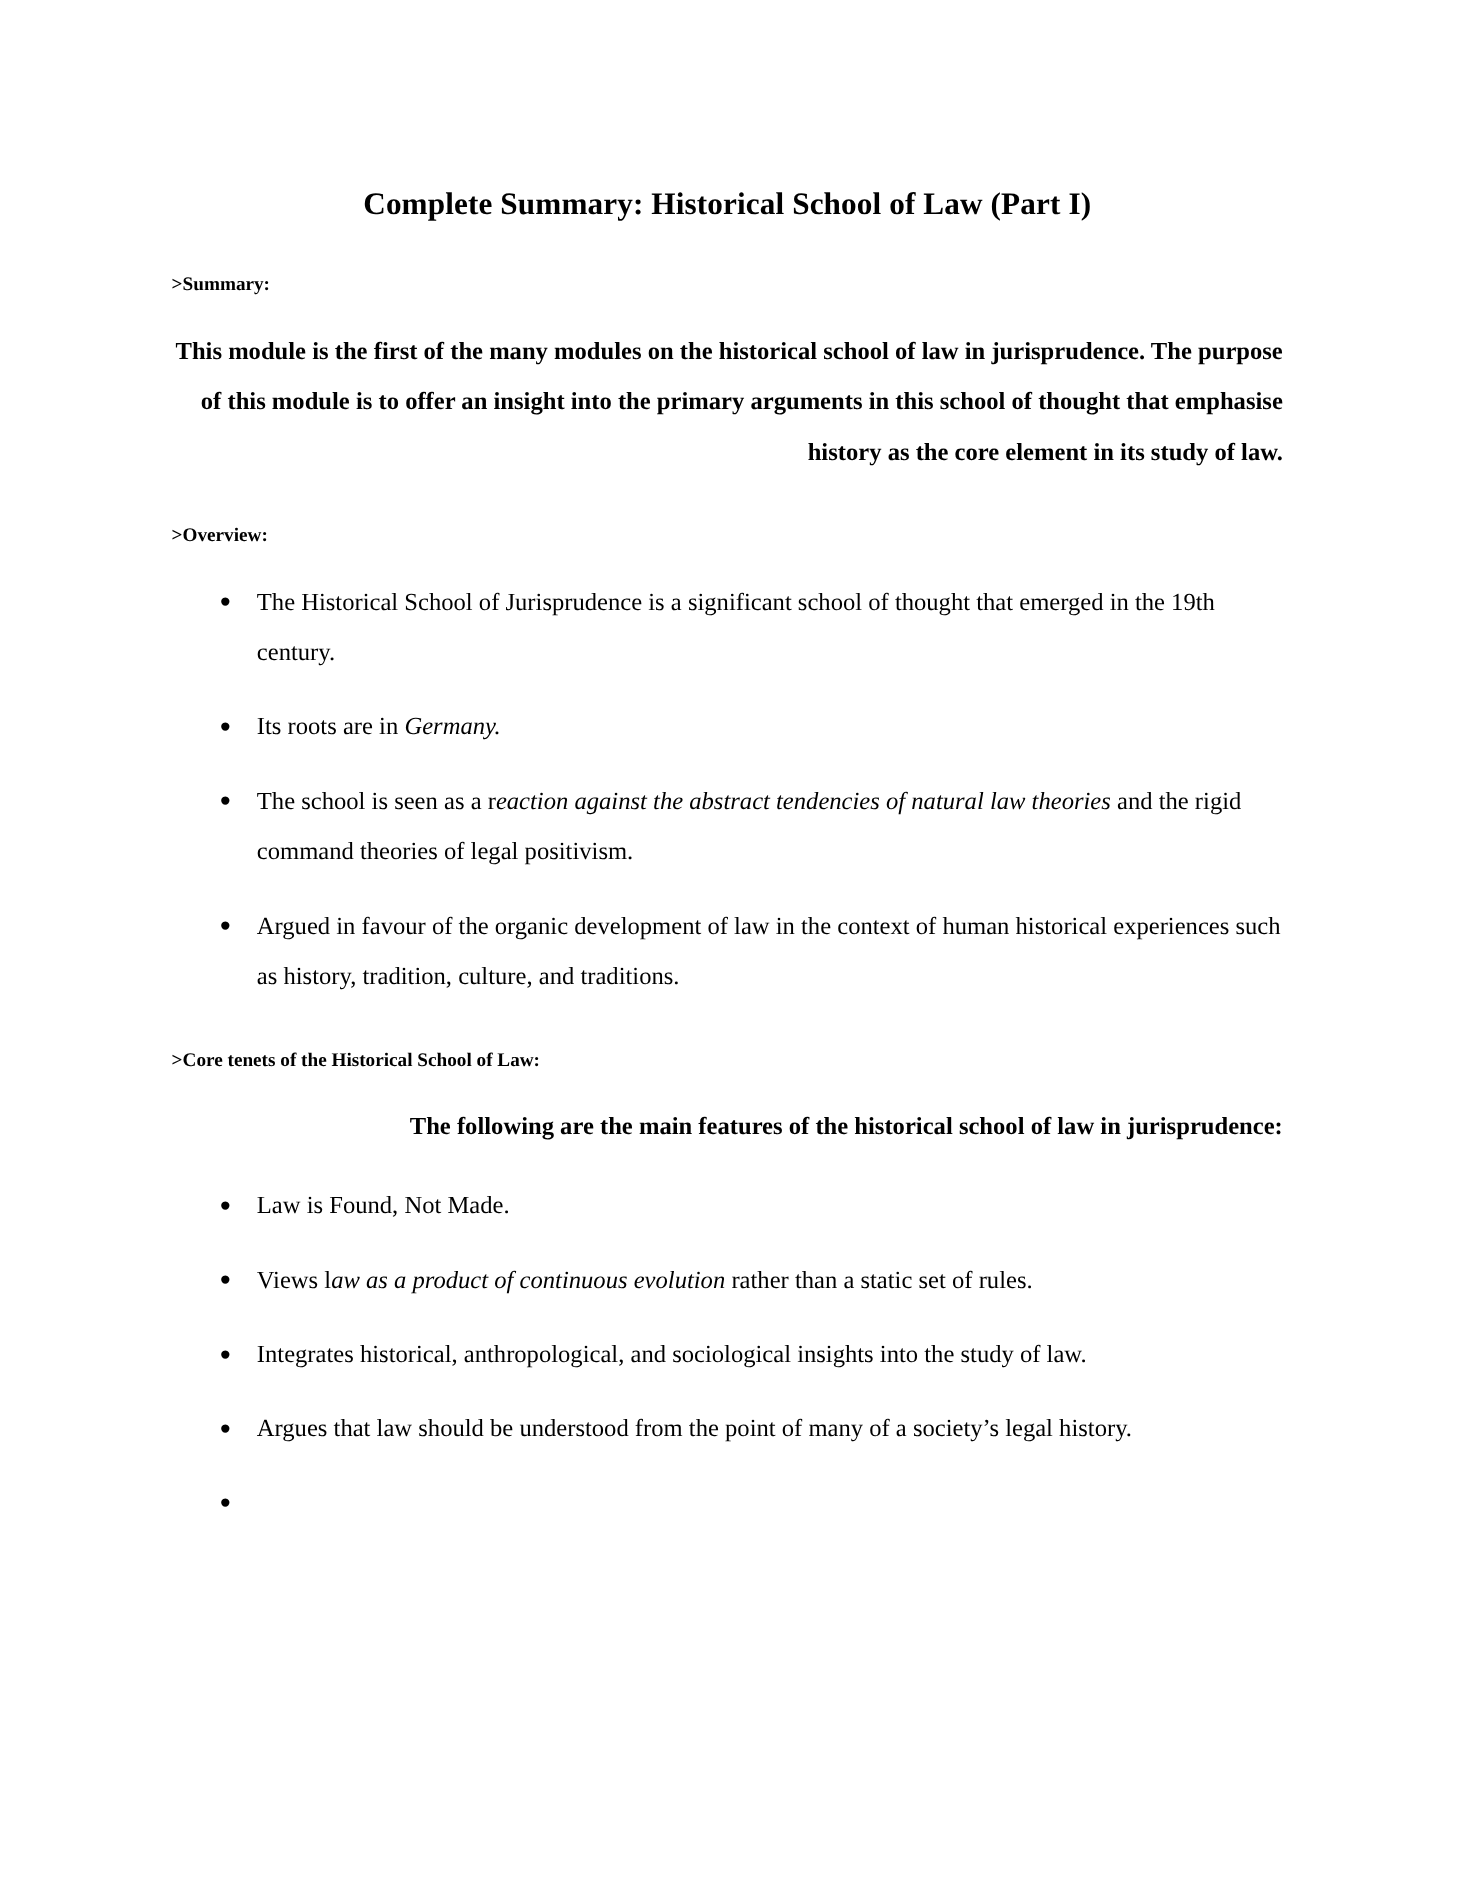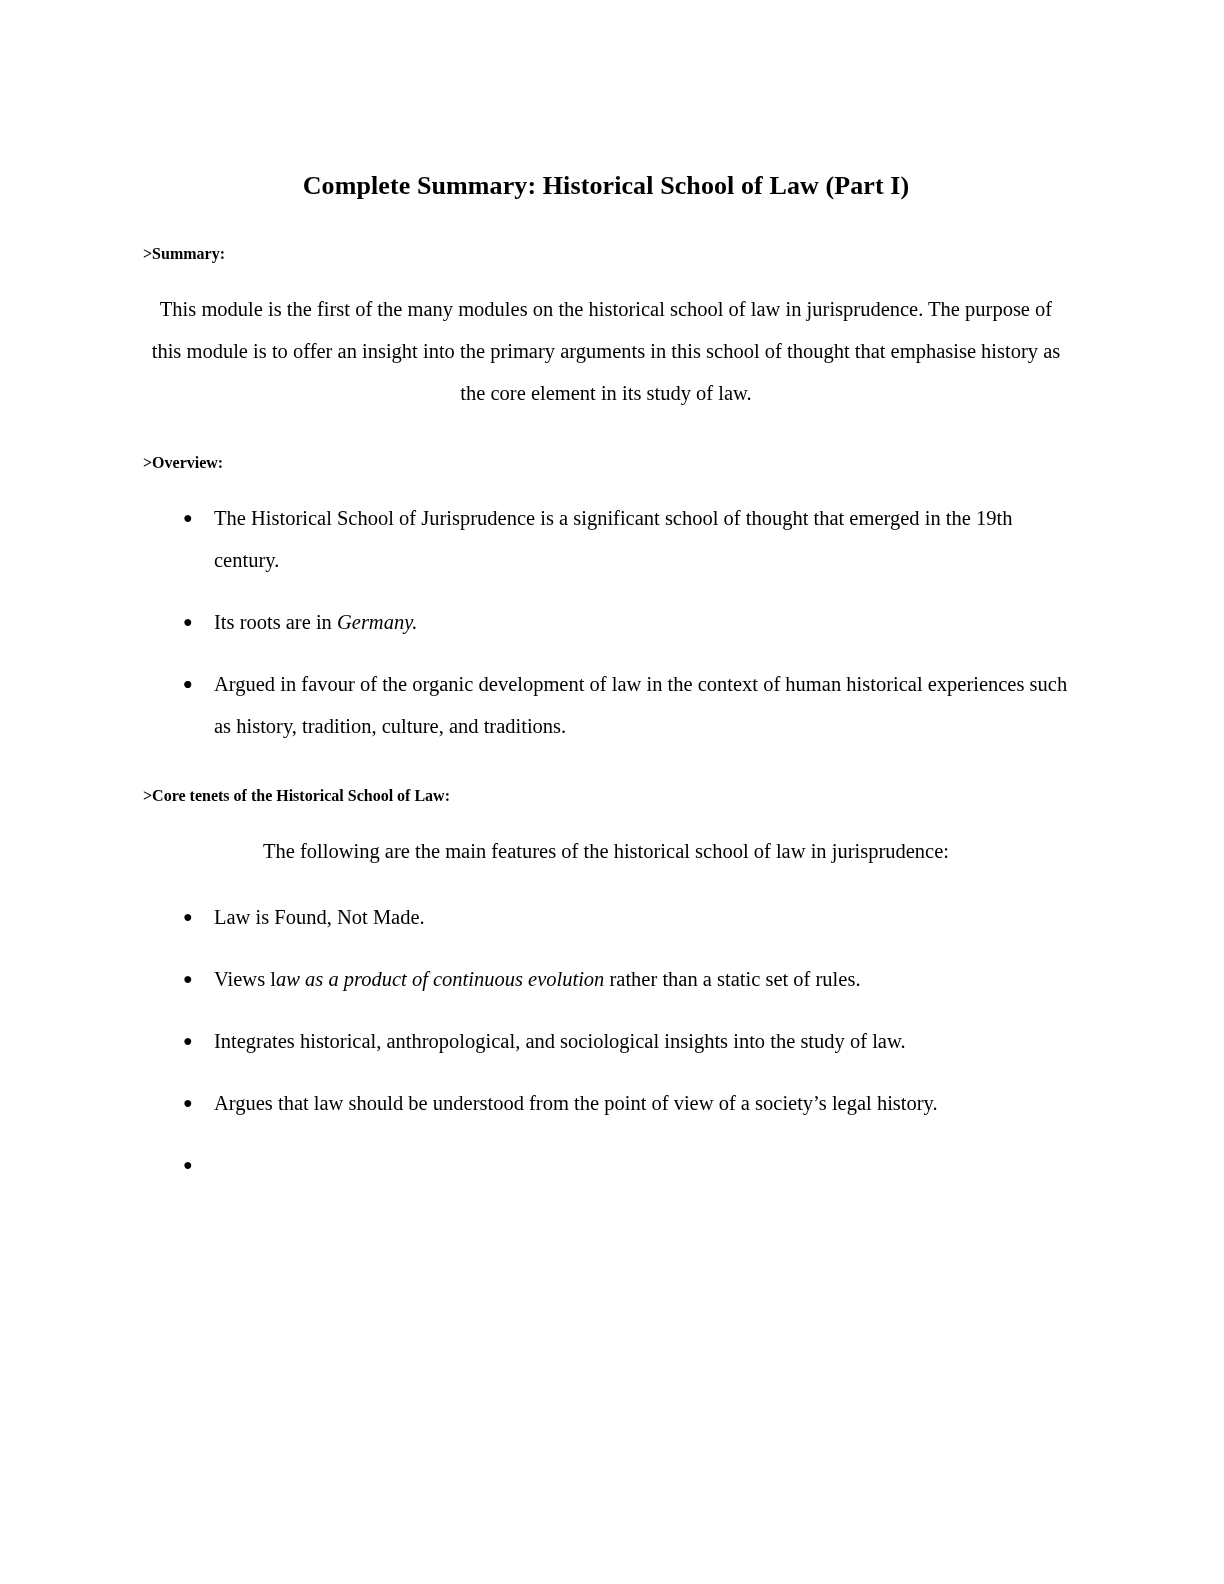--- a/index.html
+++ b/index.html
@@ -5,21 +5,21 @@
   html, body {
     margin: 0;
     padding: 0;
     background: #ffffff;
   }
   .page {
     position: relative;
     width: 1224px;
     height: 1518px;
     background: #ffffff;
-    margin: 16px auto;
+    margin: 0 auto;
     overflow: hidden;
     font-family: "Liberation Serif", "DejaVu Serif", serif;
     color: #000000;
     -webkit-font-smoothing: antialiased;
   }
   .content {
     position: absolute;
     left: 143px;
     top: 150px;
     width: 926px;
@@ -48,21 +48,22 @@
     line-height: 1.5;
     margin: 37px 0 0 0;
     text-align: left;
   }
 
   
   .para {
     font-size: 20.5px;
     line-height: 42px;
     margin: 22px 0 0 0;
-    text-align: center;
+    text-align: right;
+    font-weight: bold;
   }
 
   
   .bullets {
     list-style: none;
     margin: 22px 0 0 0;
     padding: 0;
   }
   .bullets li {
     position: relative;
@@ -93,28 +94,28 @@
     <h1 class="doc-title">Complete Summary: Historical School of Law (Part I)</h1>
 
 
     <h3 class="section-heading">&gt;Summary:</h3>
     <p class="para">This module is the first of the many modules on the historical school of law in jurisprudence. The purpose of this module is to offer an insight into the primary arguments in this school of thought that emphasise history as the core element in its study of law.</p>
 
     <h3 class="section-heading">&gt;Overview:</h3>
     <ul class="bullets">
         <li><span class="bullet-dot">●</span><span><span>The Historical School of Jurisprudence is a significant school of thought that emerged in the 19th century.</span></span></li>
         <li><span class="bullet-dot">●</span><span><span>Its roots are in </span><i>Germany.</i></span></li>
-        <li><span class="bullet-dot">●</span></li>
+        <li><span class="bullet-dot">●</span><span><span>The school is seen as a r</span><i>eaction against the abstract tendencies of natural law theories</i><span> and the rigid command theories of legal positivism.</span></span></li>
         <li><span class="bullet-dot">●</span><span><span>Argued in favour of the organic development of law in the context of human historical experiences such as history, tradition, culture, and traditions.</span></span></li>
       </ul>
 
     <h3 class="section-heading">&gt;Core tenets of the Historical School of Law:</h3>
     <p class="para">The following are the main features of the historical school of law in jurisprudence:</p>
     <ul class="bullets list-gap-top">
         <li><span class="bullet-dot">●</span><span><span>Law is Found, Not Made.</span></span></li>
         <li><span class="bullet-dot">●</span><span><span>Views l</span><i>aw as a product of continuous evolution</i><span> rather than a static set of rules.</span></span></li>
         <li><span class="bullet-dot">●</span><span><span>Integrates historical, anthropological, and sociological insights into the study of law.</span></span></li>
-        <li><span class="bullet-dot">●</span><span><span>Argues that law should be understood from the point of view of a society’s legal history.</span></span></li>
+        <li><span class="bullet-dot">●</span><span><span>Argues that law should be understood from the point of many of a society’s legal history.</span></span></li>
         <li><span class="bullet-dot">●</span></li>
       </ul>
 
   </div>
 </div>
 
 </body></html>

